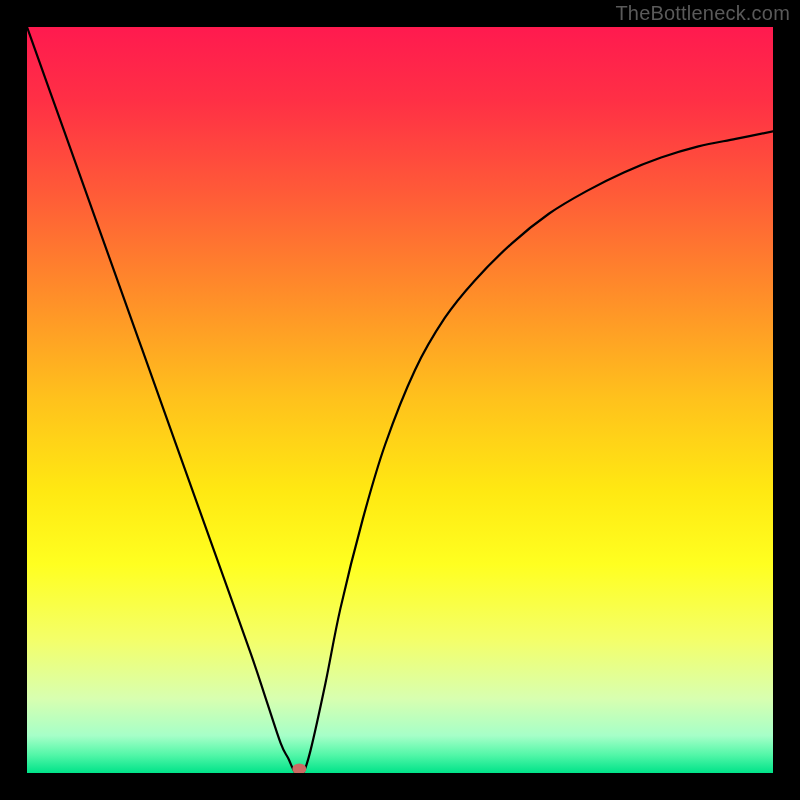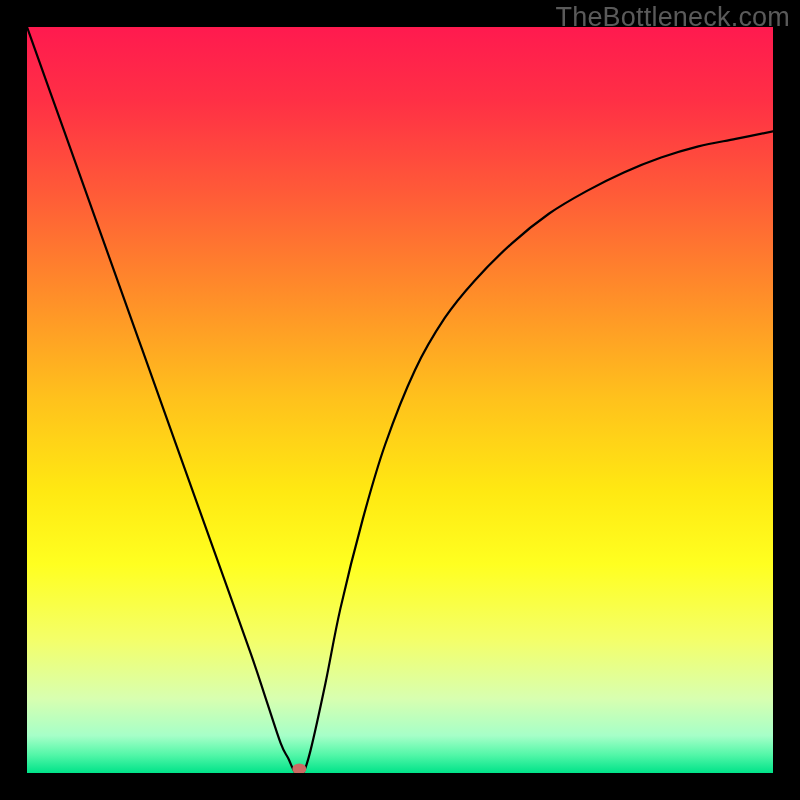--- a/index.html
+++ b/index.html
@@ -15,21 +15,21 @@
     position: relative;
     width: 800px;
     height: 800px;
     background: #000;
   }
   .watermark {
     position: absolute;
     top: 2px;
     right: 10px;
     color: #5a5a5a;
-    font-size: 27px;
+    font-size: 20px;
     font-weight: 400;
     letter-spacing: 0.2px;
     z-index: 10;
   }
   .plot-area {
     position: absolute;
     left: 27px;
     top: 27px;
     width: 746px;
     height: 746px;

